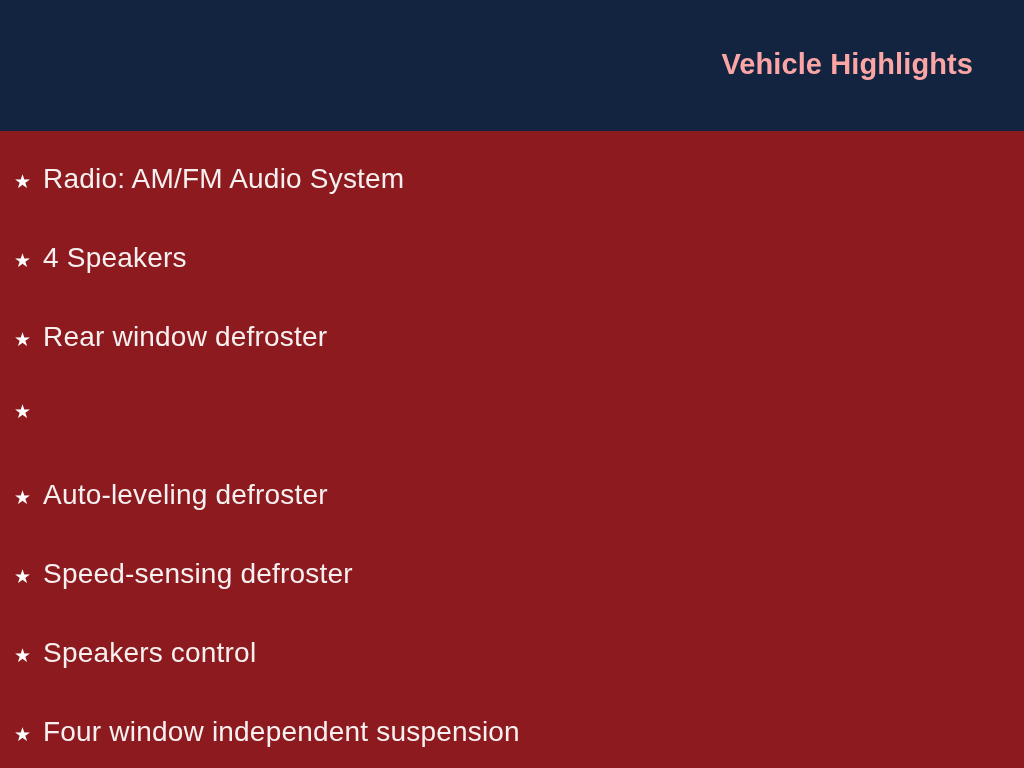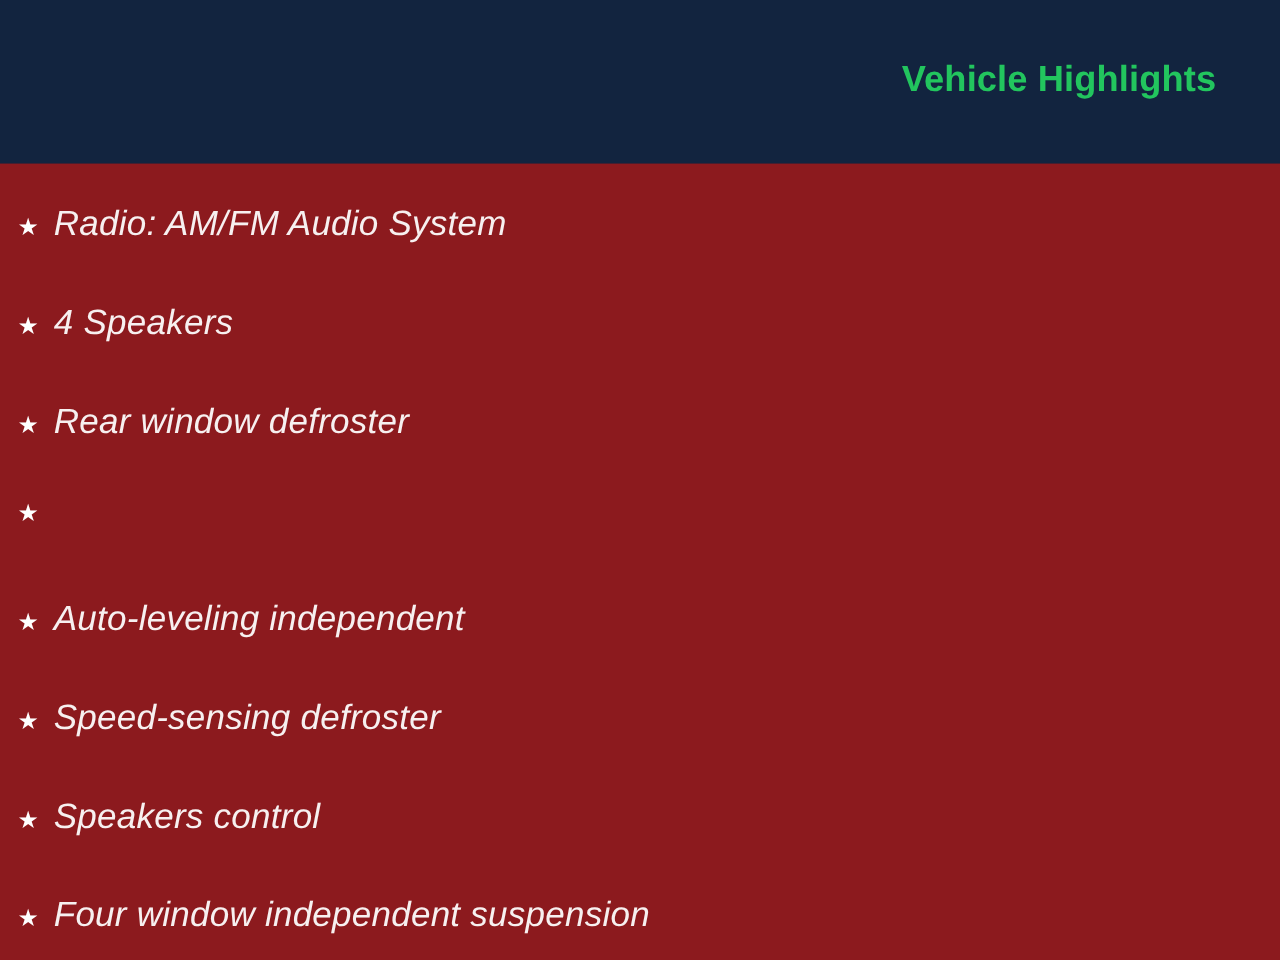--- a/index.html
+++ b/index.html
@@ -36,21 +36,21 @@
 
   .slide-title {
     position: absolute;
     right: 51px;
     top: 47px;
     margin: 0;
     font-family: "Liberation Sans", sans-serif;
     font-size: 29px;
     font-weight: bold;
     letter-spacing: 0.1px;
-    color: #22c55e;
+    color: #fca5a5;
     text-align: right;
     white-space: nowrap;
     line-height: 34px;
   }
 
   
   .body-area {
     position: absolute;
     left: 0;
     top: 131px;
@@ -89,21 +89,20 @@
 
   .item-label {
     flex: 0 1 auto;
     font-family: "Liberation Sans", sans-serif;
     font-size: 28px;
     font-weight: 300;
     color: #f7f0f0;
     line-height: 1;
     white-space: nowrap;
     letter-spacing: 0.2px;
-    font-style: italic;
   }
 
   
   .highlight-item:first-child {
     padding-top: 34px;
     height: 113px;
   }
 </style>
 </head>
 <body>
@@ -131,21 +130,21 @@
         <span class="bullet-star">★</span>
         <span class="item-label">Rear window defroster</span>
       </li>
 
       <li class="highlight-item">
         <span class="bullet-star">★</span>
       </li>
 
       <li class="highlight-item">
         <span class="bullet-star">★</span>
-        <span class="item-label">Auto-leveling independent</span>
+        <span class="item-label">Auto-leveling defroster</span>
       </li>
 
       <li class="highlight-item">
         <span class="bullet-star">★</span>
         <span class="item-label">Speed-sensing defroster</span>
       </li>
 
       <li class="highlight-item">
         <span class="bullet-star">★</span>
         <span class="item-label">Speakers control</span>

